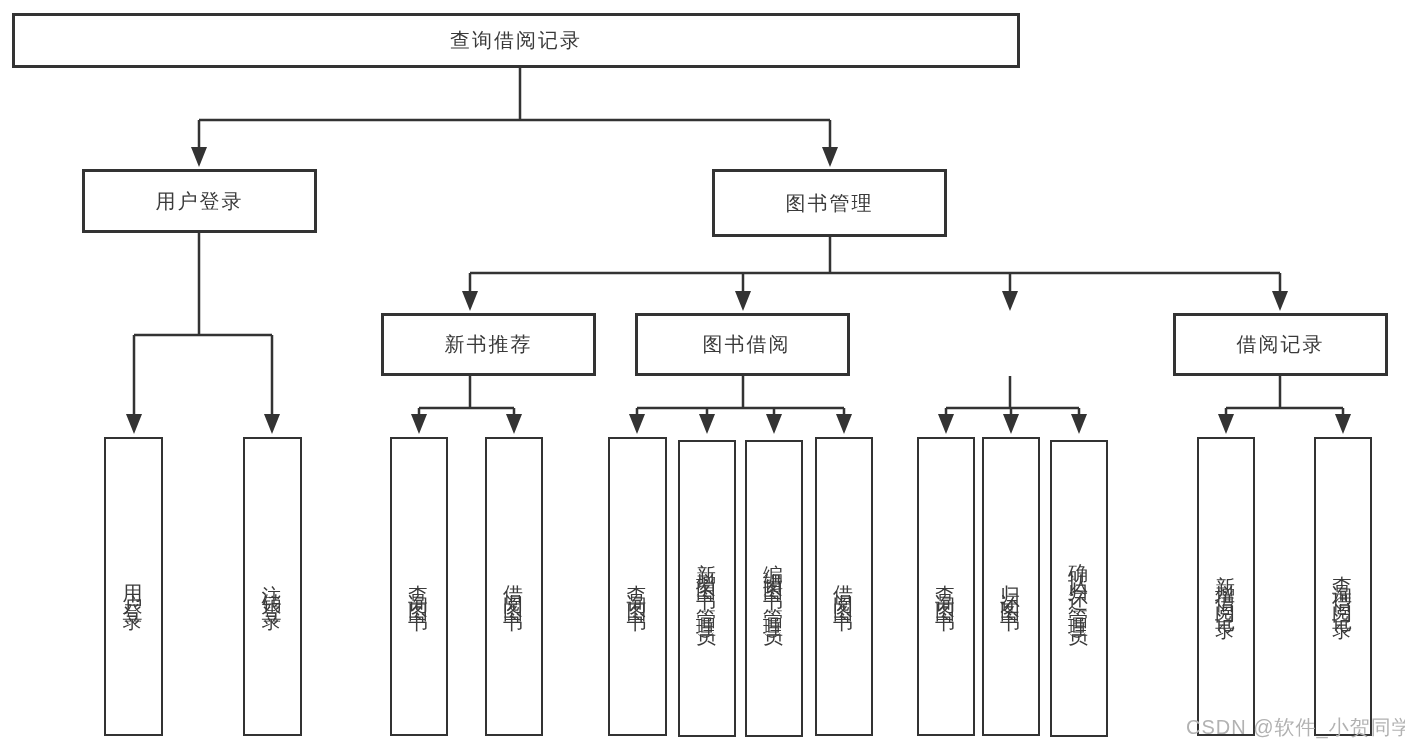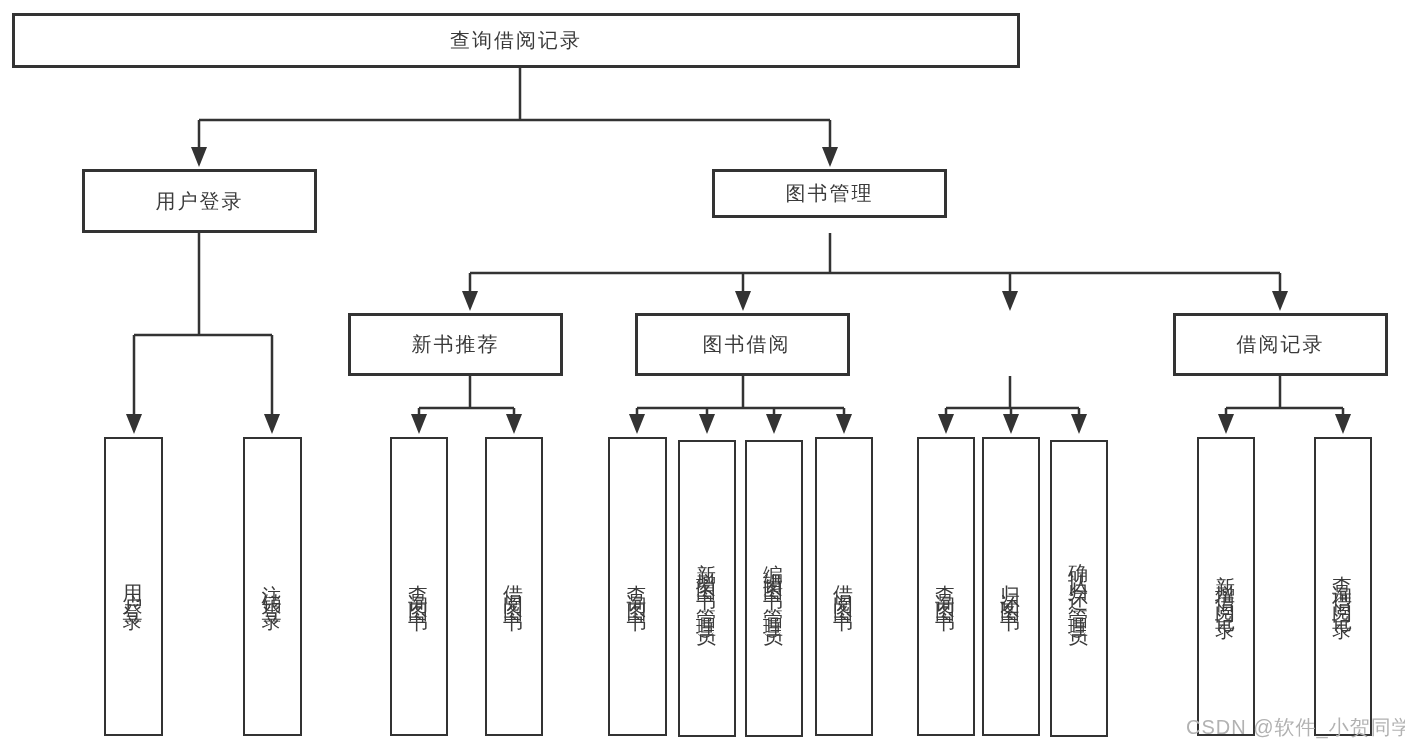--- a/index.html
+++ b/index.html
@@ -120,25 +120,25 @@
     </g>
   </svg>
 
   <div class="node" style="left:12px; top:13px; width:1008px; height:55px;">
     <span>查询借阅记录</span>
   </div>
 
   <div class="node" style="left:82px; top:169px; width:235px; height:64px;">
     <span>用户登录</span>
   </div>
-  <div class="node" style="left:712px; top:169px; width:235px; height:49px;">
+  <div class="node" style="left:712px; top:169px; width:235px; height:68px;">
     <span>图书管理</span>
   </div>
 
-  <div class="node" style="left:348px; top:313px; width:215px; height:63px;">
+  <div class="node" style="left:381px; top:313px; width:215px; height:63px;">
     <span>新书推荐</span>
   </div>
   <div class="node" style="left:635px; top:313px; width:215px; height:63px;padding-left:8px;">
     <span>图书借阅</span>
   </div>
   <div class="node" style="left:1173px; top:313px; width:215px; height:63px;">
     <span>借阅记录</span>
   </div>
 
   <div class="node leaf" style="left:104px; top:437px; width:59px; height:299px;">

